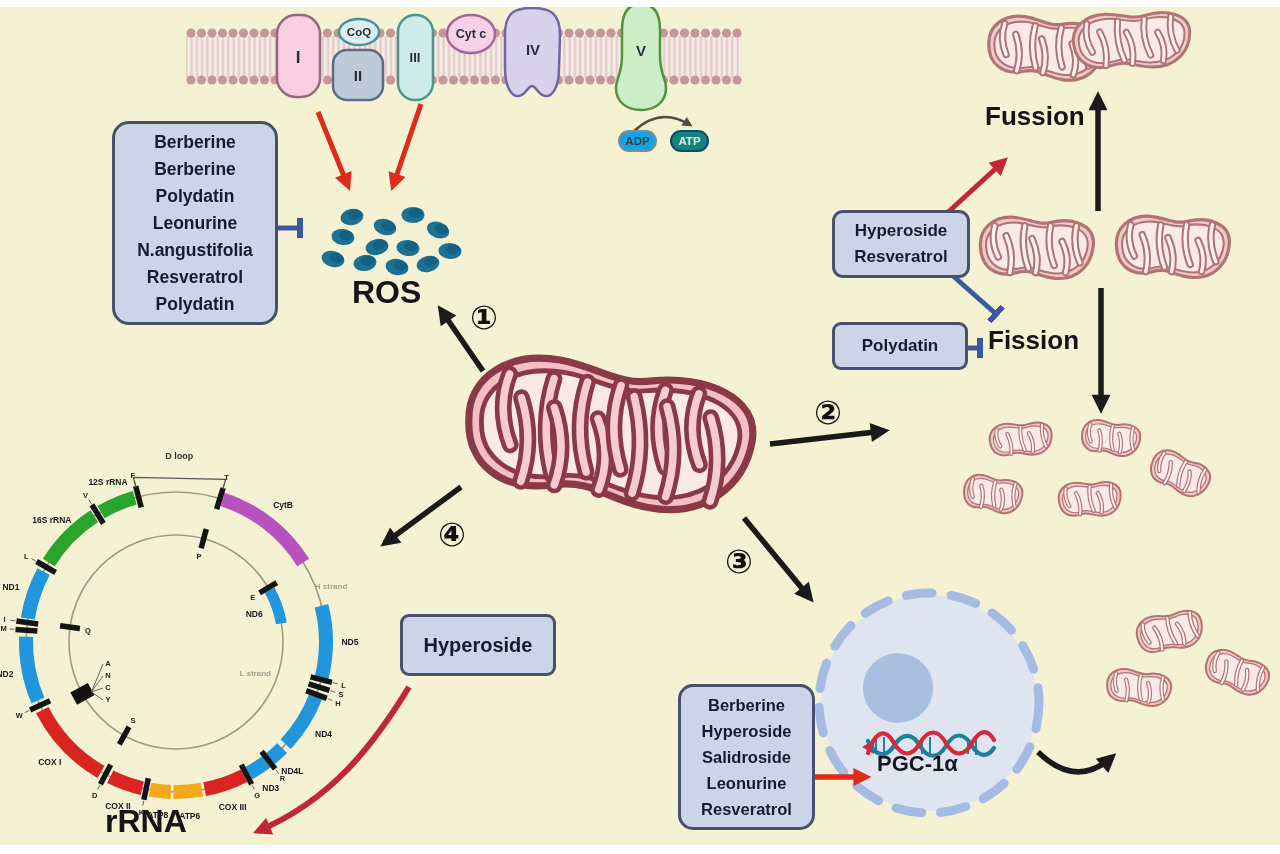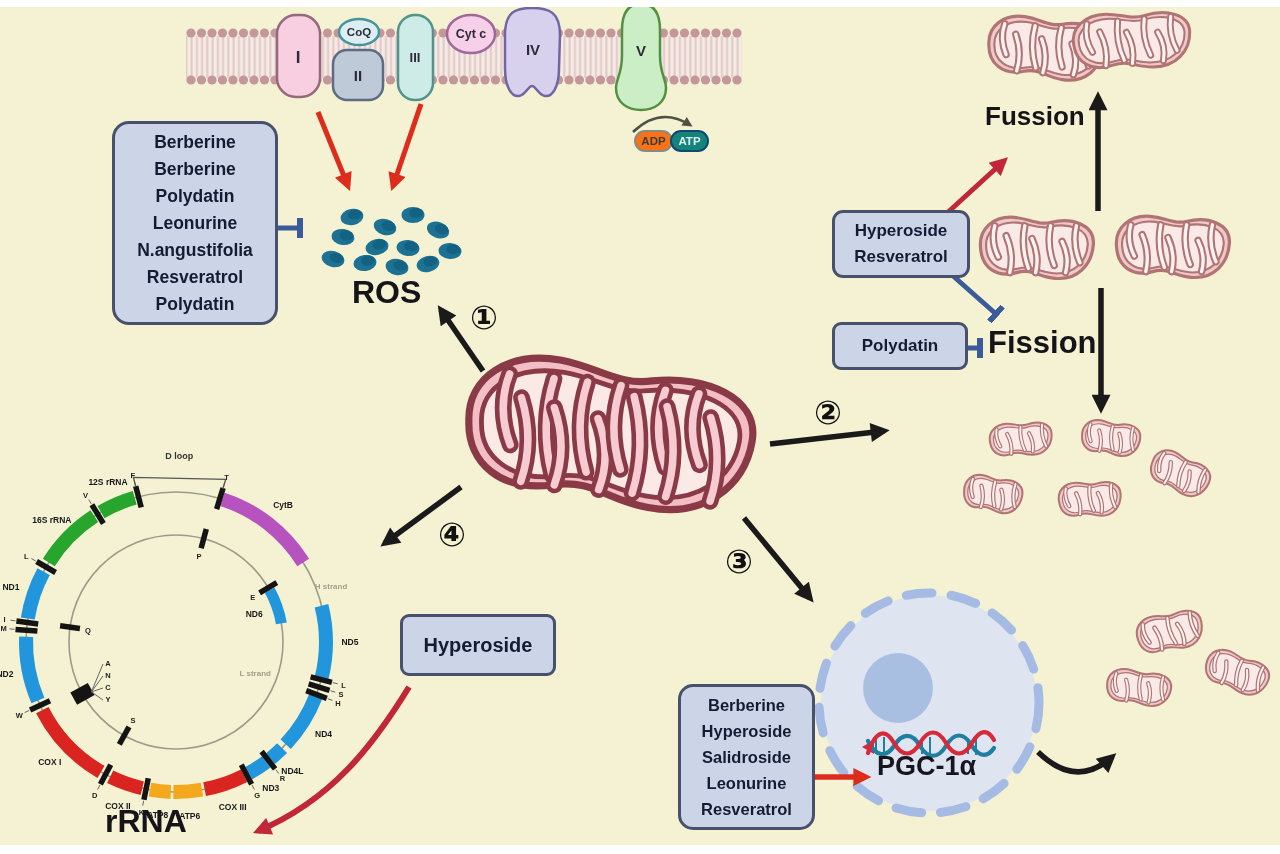--- a/index.html
+++ b/index.html
@@ -11,33 +11,33 @@
   .box{position:absolute;z-index:3;background:#ccd4e8;border:3px solid #47516b;color:#131c33;
        font-weight:bold;text-align:center;display:flex;flex-direction:column;justify-content:center;margin-left:39px;}
   .box div{white-space:nowrap;}
   #box-ros-inhibitors{left:73px;top:121px;width:160px;height:198px;border-radius:17px;font-size:17.5px;line-height:27px;}
   #box-fusion{left:793px;top:210px;width:132px;height:62px;border-radius:11px;font-size:17px;line-height:26px;}
   #box-polydatin{left:793px;top:322px;width:130px;height:42px;border-radius:9px;font-size:17px;}
   #box-hyperoside{left:361px;top:614px;width:150px;height:56px;border-radius:9px;font-size:20px;}
   #box-pgc{left:639px;top:684px;width:131px;height:140px;border-radius:15px;font-size:16.5px;line-height:26px;}
   #ros-label{left:352px;top:276px;width:100px;font-size:32px;}
   #fussion-label{left:985px;top:103px;width:115px;font-size:26px;}
-  #fission-label{left:988px;top:327px;width:110px;font-size:31px;}
-  #pgc1a-label{left:877px;top:752px;width:112px;font-size:27px;color:#16161f;}
+  #fission-label{left:988px;top:327px;width:110px;font-size:26px;}
+  #pgc1a-label{left:877px;top:752px;width:112px;font-size:22px;color:#16161f;}
   #biogenesis-label{left:1114px;top:700px;width:164px;font-size:23px;line-height:25px;}
   #mtdna-label{left:105px;top:805px;width:118px;font-size:32px;}
   .step{position:absolute;z-index:3;width:40px;text-align:center;font-weight:bold;
         font-family:"DejaVu Sans",sans-serif;font-size:33px;color:#111;}
   #step1{left:464px;top:298px;}
   #step2{left:808px;top:393px;}
   #step3{left:719px;top:542px;}
   #step4{left:432px;top:515px;}
   .pill{position:absolute;z-index:3;height:18px;border-radius:11px;font-size:11.5px;font-weight:bold;
         text-align:center;line-height:18px;}
-  #adp-pill{left:634px;top:130px;width:35px;background:#f97316;border:2px solid #8a8a84;color:#3c3c38;}
+  #adp-pill{left:618px;top:130px;width:35px;background:#0ea5e9;border:2px solid #8a8a84;color:#3c3c38;}
   #atp-pill{left:670px;top:130px;width:35px;background:#15837c;border:2px solid #0c4a6e;color:#d9f2ec;}
   .frame{position:absolute;left:0;width:1280px;background:#fff;z-index:4;}
   svg text.cx{font-family:"Liberation Sans",sans-serif;font-weight:bold;fill:#2b2b3a;text-anchor:middle;}
   svg text.mt{font-family:"Liberation Sans",sans-serif;font-weight:bold;font-size:8.5px;fill:#17171c;text-anchor:middle;}
   svg text.mtk{font-family:"Liberation Sans",sans-serif;font-weight:bold;font-size:7.5px;fill:#222;text-anchor:middle;}
   svg text.mstrand{font-family:"Liberation Sans",sans-serif;font-weight:bold;font-size:8px;fill:#a3a08e;text-anchor:middle;}
   svg text.dloop{font-family:"Liberation Sans",sans-serif;font-weight:bold;font-size:9px;fill:#333;text-anchor:middle;}
 </style>
 </head>
 <body>

